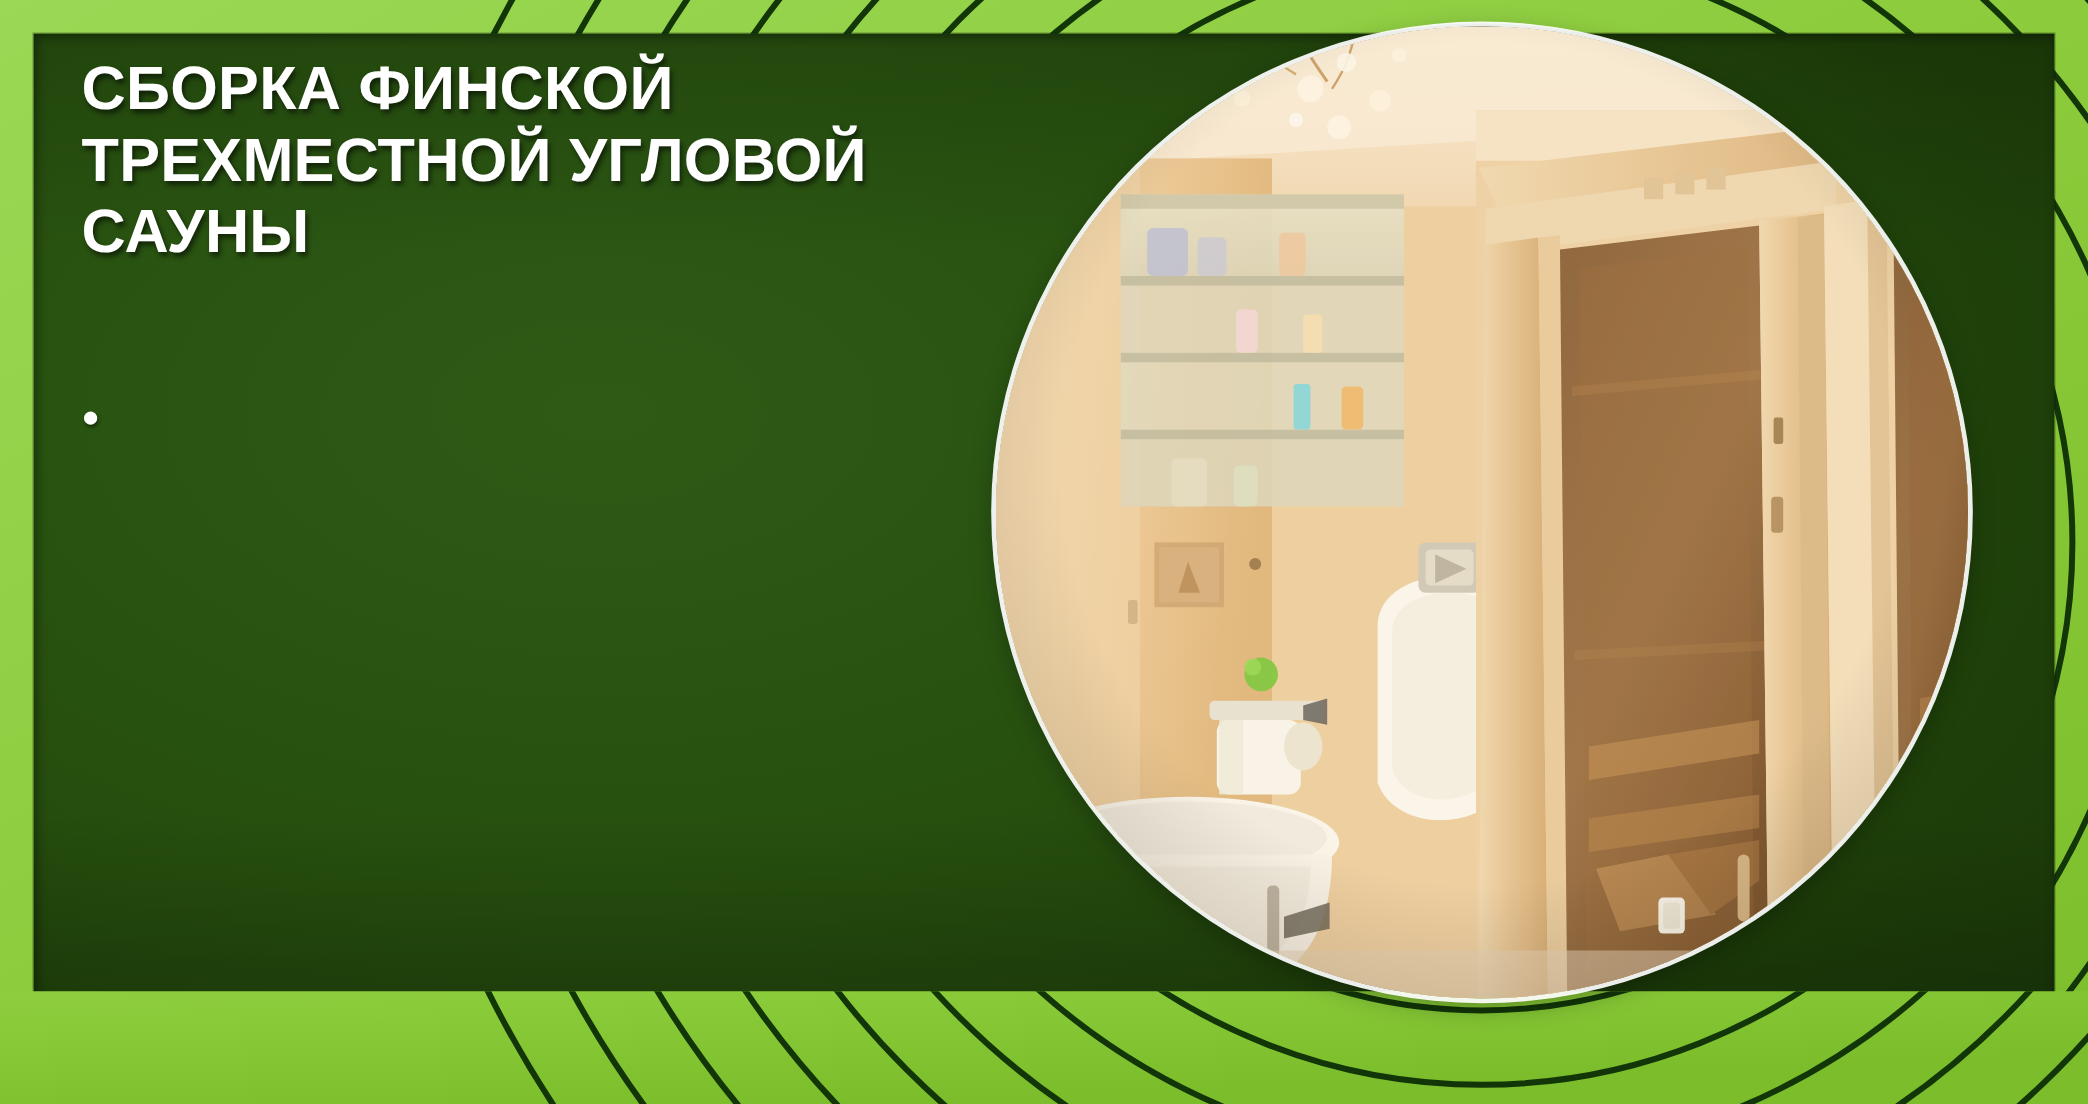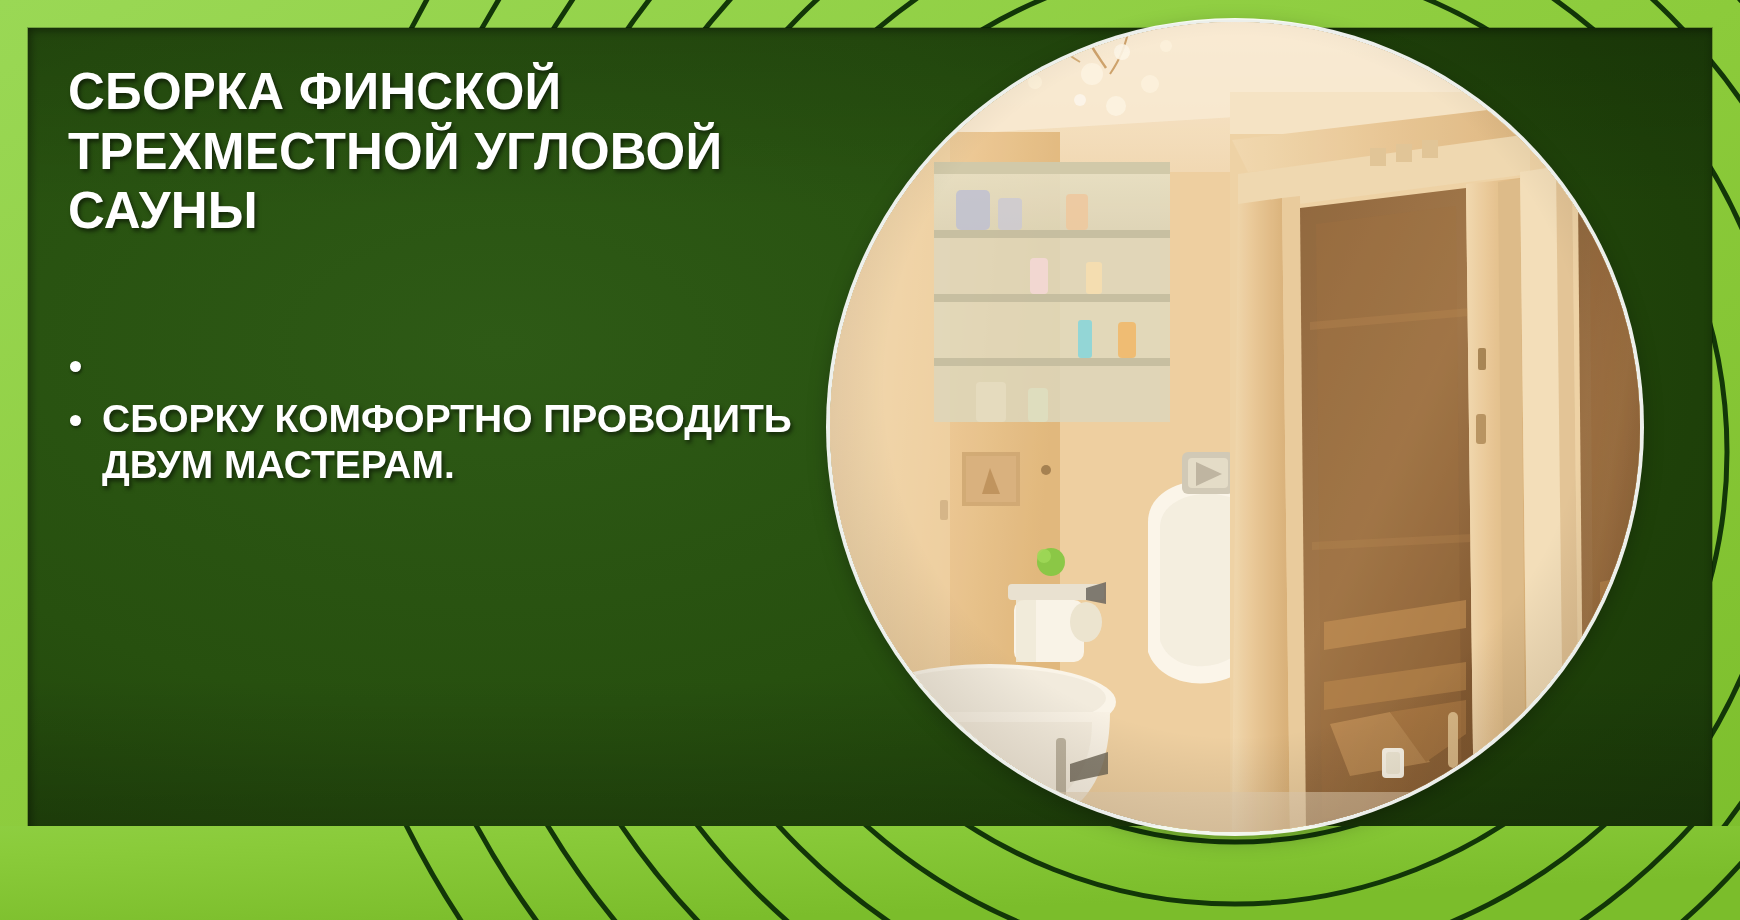--- a/index.html
+++ b/index.html
@@ -61,21 +61,21 @@
     left: 0; bottom: 0;
     width: 1740px; height: 180px;
     pointer-events: none;
   }
   .bottom-sweep svg { display:block; width: 1740px; height: 180px; }
 
   
   .text-col {
     position: absolute;
     left: 68px;
-    top: 62px;
+    top: 44px;
     width: 730px;
     z-index: 12;
   }
 
   .headline {
     color: #ffffff;
     font-size: 51px;
     line-height: 1.17;
     font-weight: bold;
     letter-spacing: 0.2px;
@@ -170,24 +170,20 @@
   </div>
 
   <div class="panel"></div>
 
   <div class="text-col">
     <h1 class="headline">СБОРКА ФИНСКОЙ ТРЕХМЕСТНОЙ УГЛОВОЙ САУНЫ</h1>
 
     <ul class="bullets">
       <li class="bullet">
         <span class="bullet-dot"></span>
-      </li>
-      <li class="bullet">
-        <span class="bullet-dot"></span>
-        <span>СБОРКУ КОМФОРТНО ПРОВОДИТЬ ДВУМ МАСТЕРАМ.</span>
       </li>
     </ul>
   </div>
 
   <div class="photo-circle">
     <div class="photo-inner">
       <svg viewBox="0 0 810 810" xmlns="http://www.w3.org/2000/svg">
         <defs>
           <linearGradient id="wallg" x1="0" y1="0" x2="1" y2="0.4">
             <stop offset="0%" stop-color="#F0D9B4"></stop>

